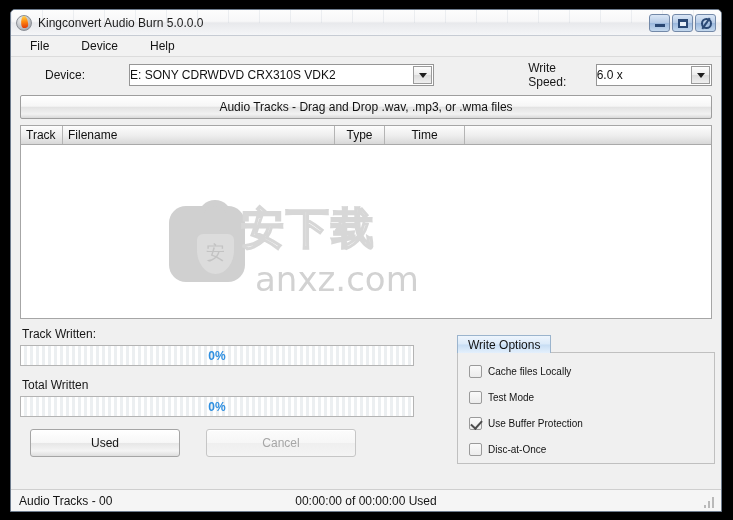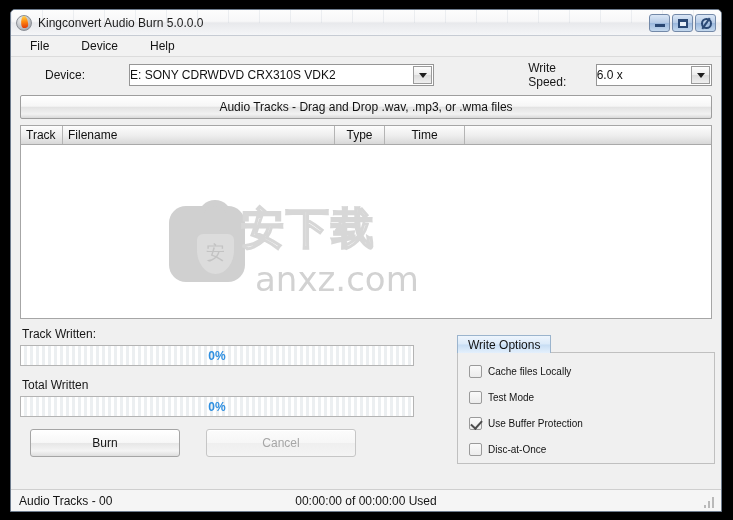--- a/index.html
+++ b/index.html
@@ -453,21 +453,21 @@
       <div id="progress-col">
         <div class="prog-label">Track Written:</div>
         <div class="progbar">
           <span class="pct">0%</span>
         </div>
         <div class="prog-label">Total Written</div>
         <div class="progbar">
           <span class="pct">0%</span>
         </div>
         <div id="buttons-row">
-          <div class="push-btn">Burn</div>
+          <div class="push-btn">Used</div>
           <div class="push-btn disabled">Cancel</div>
         </div>
       </div>
 
       <div id="write-options">
         <div id="wo-tab">Write Options</div>
         <div id="wo-box"></div>
         <div class="checkrow" style="top:30px">
           <span class="cb"></span>
           <span>Cache files Locally</span>

